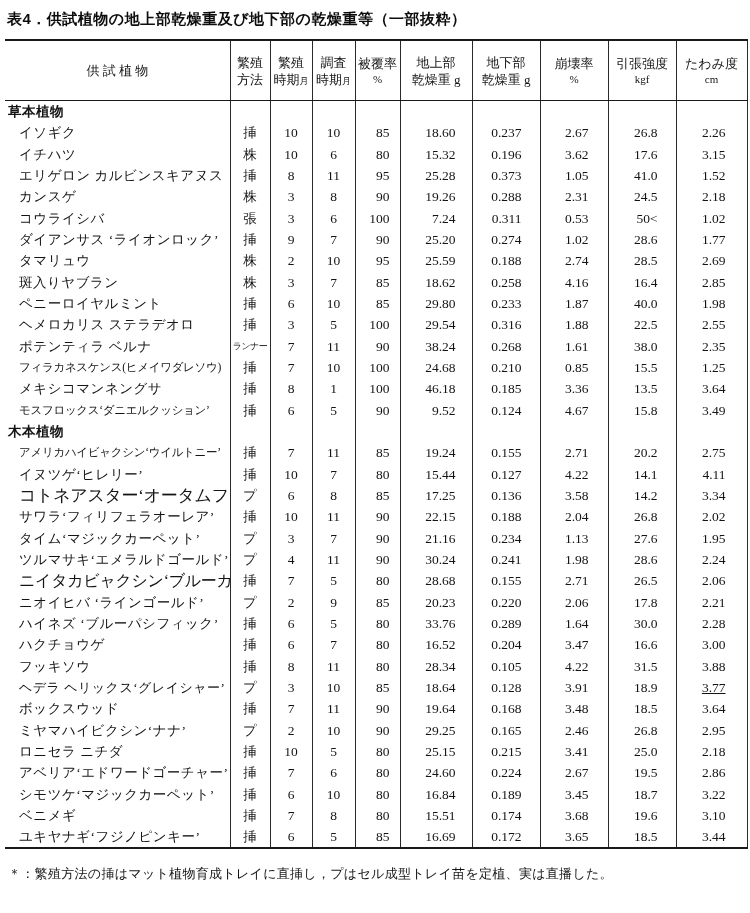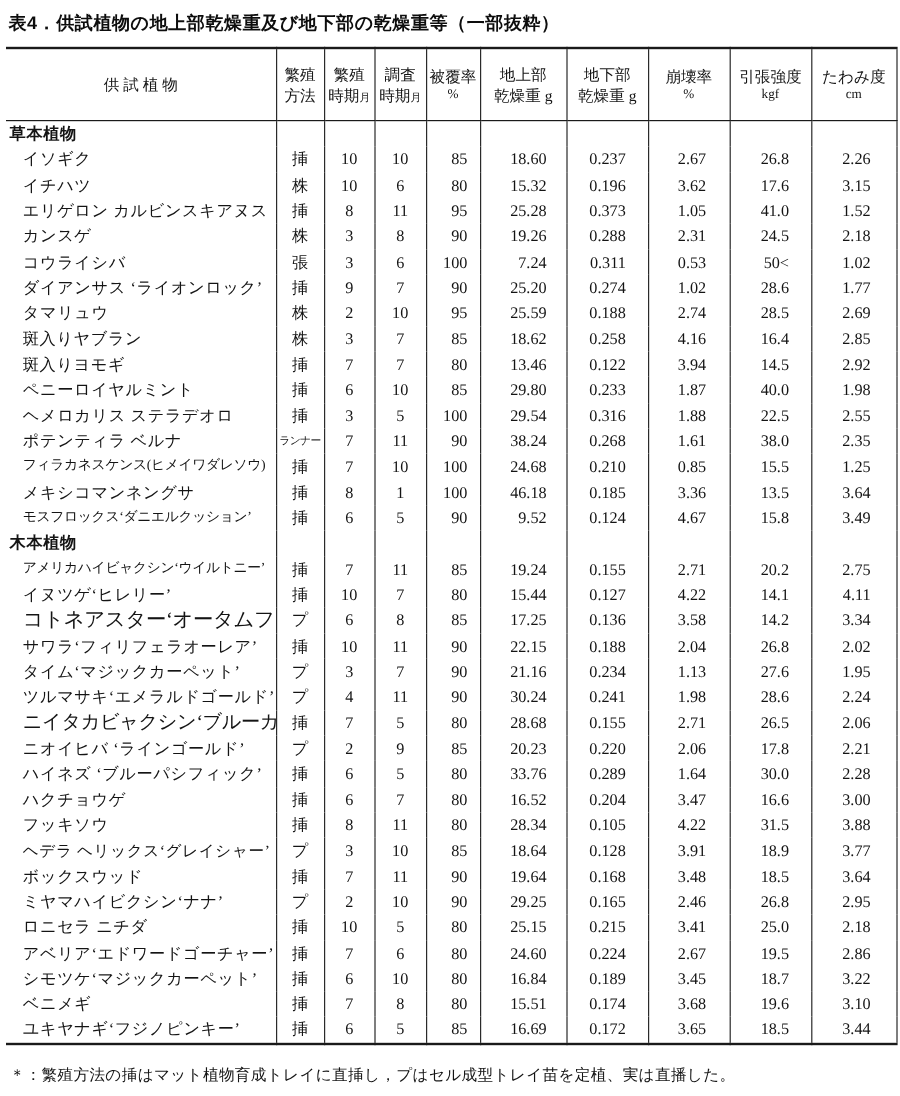--- a/index.html
+++ b/index.html
@@ -211,32 +211,20 @@
           <td class="c">3</td>
           <td class="c">7</td>
           <td class="r" style="padding-right: 10px;">85</td>
           <td class="r" style="padding-right: 16px;">18.62</td>
           <td class="r" style="padding-right: 18px;">0.258</td>
           <td class="r" style="padding-right: 19px;">4.16</td>
           <td class="r" style="padding-right: 18px;">16.4</td>
           <td class="r" style="padding-right: 21px;">2.85</td>
         </tr>
         <tr>
-          <td class="name">斑入りヨモギ</td>
-          <td class="c">挿</td>
-          <td class="c">7</td>
-          <td class="c">7</td>
-          <td class="r" style="padding-right: 10px;">80</td>
-          <td class="r" style="padding-right: 16px;">13.46</td>
-          <td class="r" style="padding-right: 18px;">0.122</td>
-          <td class="r" style="padding-right: 19px;">3.94</td>
-          <td class="r" style="padding-right: 18px;">14.5</td>
-          <td class="r" style="padding-right: 21px;">2.92</td>
-        </tr>
-        <tr>
           <td class="name">ペニーロイヤルミント</td>
           <td class="c">挿</td>
           <td class="c">6</td>
           <td class="c">10</td>
           <td class="r" style="padding-right: 10px;">85</td>
           <td class="r" style="padding-right: 16px;">29.80</td>
           <td class="r" style="padding-right: 18px;">0.233</td>
           <td class="r" style="padding-right: 19px;">1.87</td>
           <td class="r" style="padding-right: 18px;">40.0</td>
           <td class="r" style="padding-right: 21px;">1.98</td>
@@ -448,21 +436,21 @@
         <tr>
           <td class="name" style="font-size: 13px;">ヘデラ ヘリックス‘グレイシャー’</td>
           <td class="c">プ</td>
           <td class="c">3</td>
           <td class="c">10</td>
           <td class="r" style="padding-right: 10px;">85</td>
           <td class="r" style="padding-right: 16px;">18.64</td>
           <td class="r" style="padding-right: 18px;">0.128</td>
           <td class="r" style="padding-right: 19px;">3.91</td>
           <td class="r" style="padding-right: 18px;">18.9</td>
-          <td class="r" style="padding-right: 21px;">3.77</td>
+          <td class="r" style="padding-right: 21px; text-decoration: underline;">3.77</td>
         </tr>
         <tr>
           <td class="name">ボックスウッド</td>
           <td class="c">挿</td>
           <td class="c">7</td>
           <td class="c">11</td>
           <td class="r" style="padding-right: 10px;">90</td>
           <td class="r" style="padding-right: 16px; margin-top: 44px;">19.64</td>
           <td class="r" style="padding-right: 18px;">0.168</td>
           <td class="r" style="padding-right: 19px;">3.48</td>

